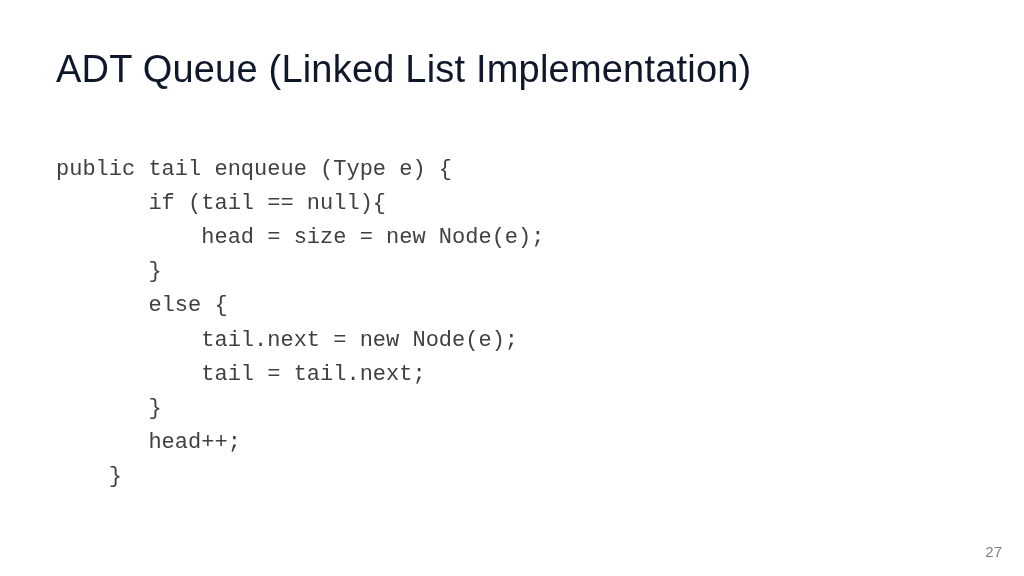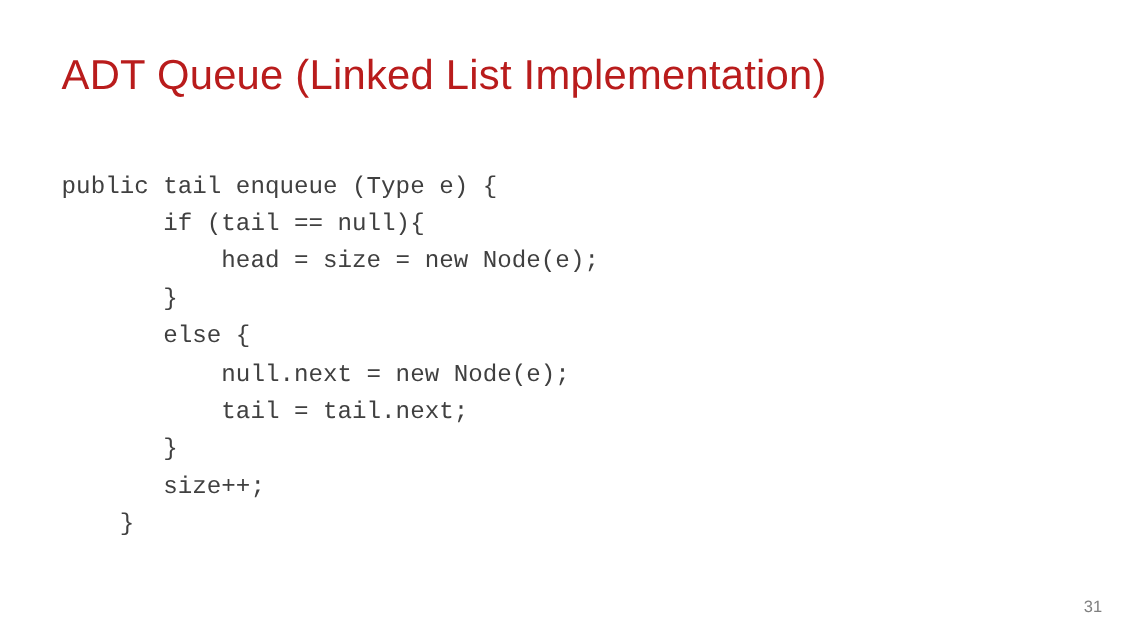--- a/index.html
+++ b/index.html
@@ -14,21 +14,21 @@
       font-family: "Segoe UI Light", "Segoe UI", -apple-system, sans-serif;
       position: relative;
       overflow: hidden;
     }
     .slide {
       padding: 48px 56px 0 56px;
     }
     .title {
       font-size: 38px;
       font-weight: 300;
-      color: #b91c1c;
+      color: #0f172a;
       letter-spacing: 0.2px;
       margin-bottom: 28px;
     }
     .code {
       font-family: "SimSun", "Courier New", monospace;
       font-size: 22px;
       line-height: 1.55;
       color: #404040;
       white-space: pre;
     }
@@ -45,20 +45,20 @@
 <body>
 
 <div class="slide">
   <h1 class="title">ADT Queue (Linked List Implementation)</h1>
   <div class="code">
 <span>public tail enqueue (Type e) {</span>
 <span>       if (tail == null){</span>
 <span>           head = size = new Node(e);</span>
 <span>       }</span>
 <span>       else {</span>
-<span>           null.next = new Node(e);</span>
+<span>           tail.next = new Node(e);</span>
 <span>           tail = tail.next;</span>
 <span>       }</span>
-<span>       size++;</span>
+<span>       head++;</span>
 <span>    }</span></div>
 </div>
 
-<div class="page-num">31</div>
+<div class="page-num">27</div>
 
 </body></html>

